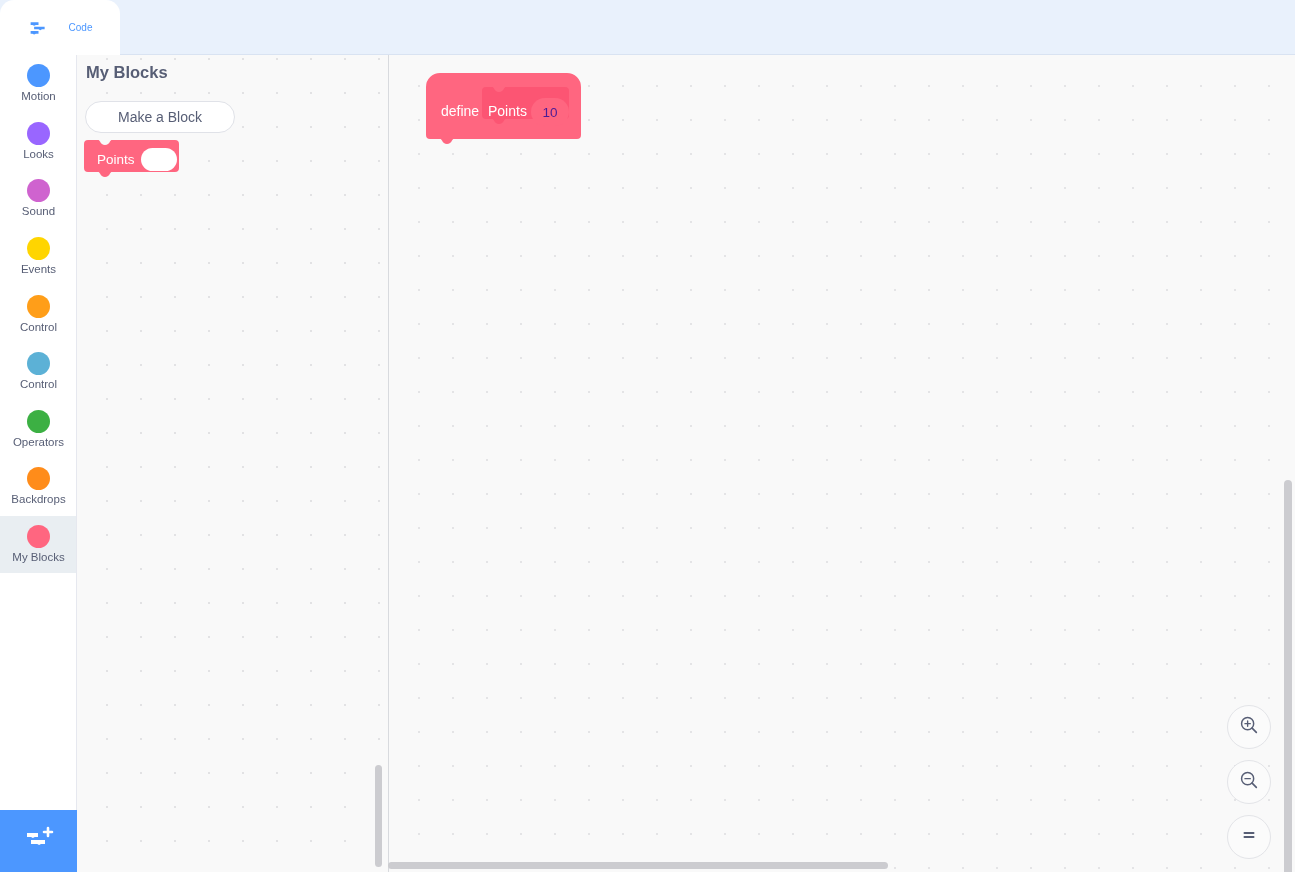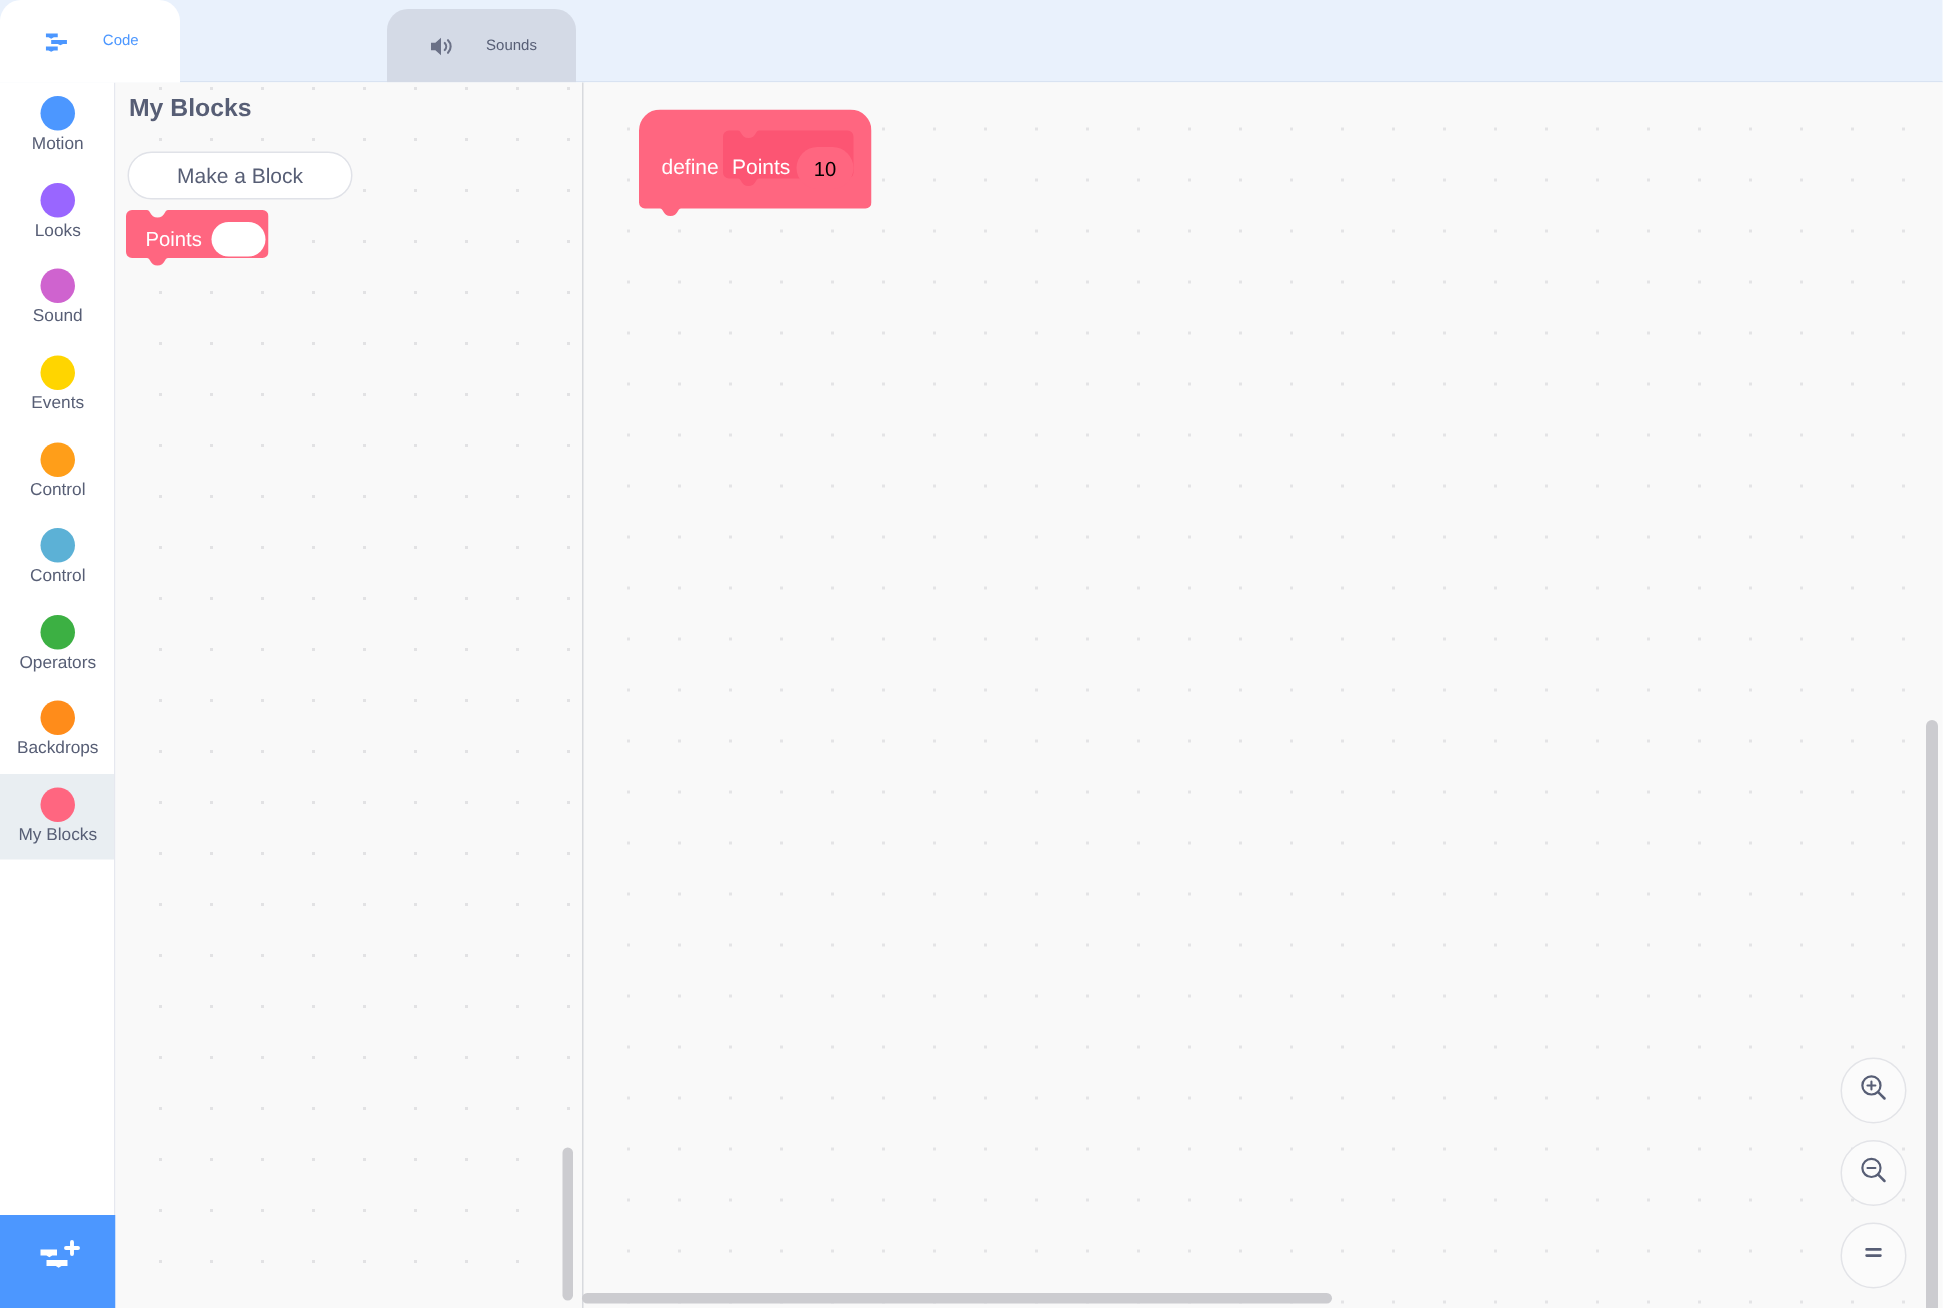--- a/index.html
+++ b/index.html
@@ -204,21 +204,21 @@
   .proto-arg {
     position: absolute;
     left: 105px; top: 25px;
     min-width: 38px; height: 28px;
     background: #ff6680;
     border-radius: 15px;
     display: flex;
     align-items: center;
     justify-content: center;
     font-size: 13.5px;
-    color: #000000;
+    color: #4c1d95;
     z-index: 4;
     cursor: pointer;
     user-select: none;
   }
 
   
   .zoom-controls {
     position: absolute;
     right: 24px;
     bottom: 13px;
@@ -279,30 +279,20 @@
       <svg width="21" height="21" viewBox="0 0 24 24">
         <path d="M3 6h9v3H9l-2 1-2-1H3z" fill="#4c97ff"></path>
         <path d="M7 11h12v3h-3l-2 1-2-1H7z" fill="#4c97ff"></path>
         <path d="M3 16h9v3H9l-2 1-2-1H3z" fill="#4c97ff"></path>
       </svg>
     </span>
     <span>Code</span>
   </div>
 
 
-  <div class="tab tab-sound">
-    <span class="icon">
-      <svg width="20" height="20" viewBox="0 0 24 24">
-        <path d="M4 9h3.5L12 5v14L7.5 15H4z" fill="#6b7187"></path>
-        <path d="M15 9.2a4 4 0 010 5.6" stroke="#6b7187" stroke-width="1.7" fill="none" stroke-linecap="round"></path>
-        <path d="M17.6 7a7 7 0 010 10" stroke="#6b7187" stroke-width="1.7" fill="none" stroke-linecap="round"></path>
-      </svg>
-    </span>
-    <span>Sounds</span>
-  </div>
 </div>
 
 <div class="body-area">
 
   <div class="cat-sidebar">
 
     <div class="cat-item">
       <span class="cat-dot" style="background:#4c97ff"></span>
       <span class="cat-label">Motion</span>
     </div>

